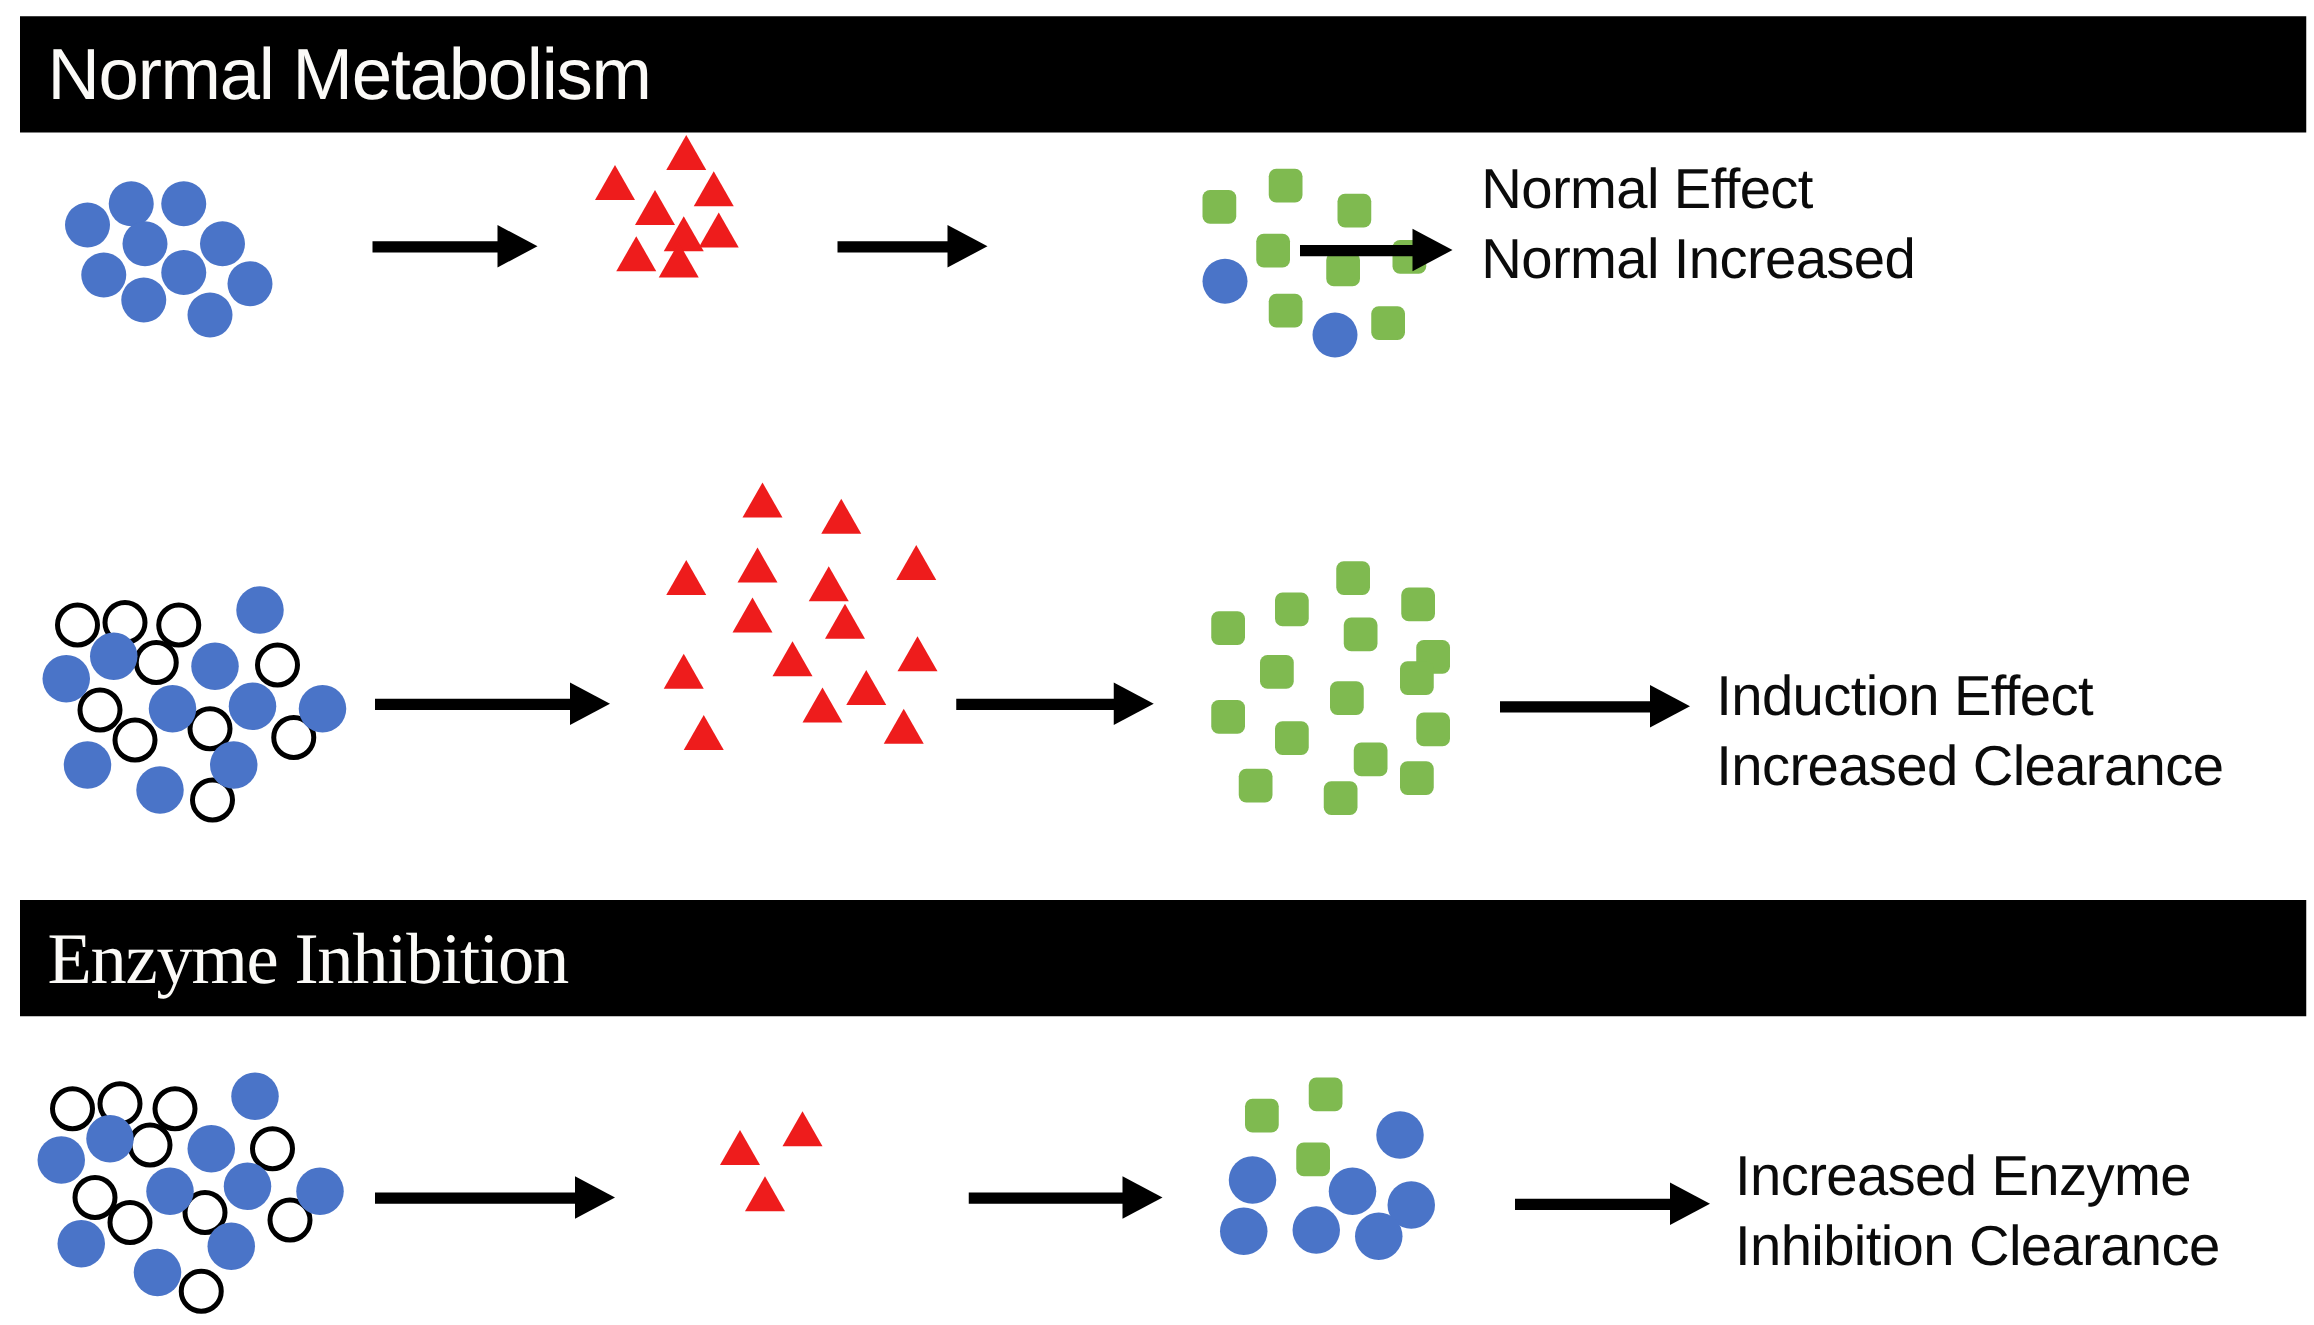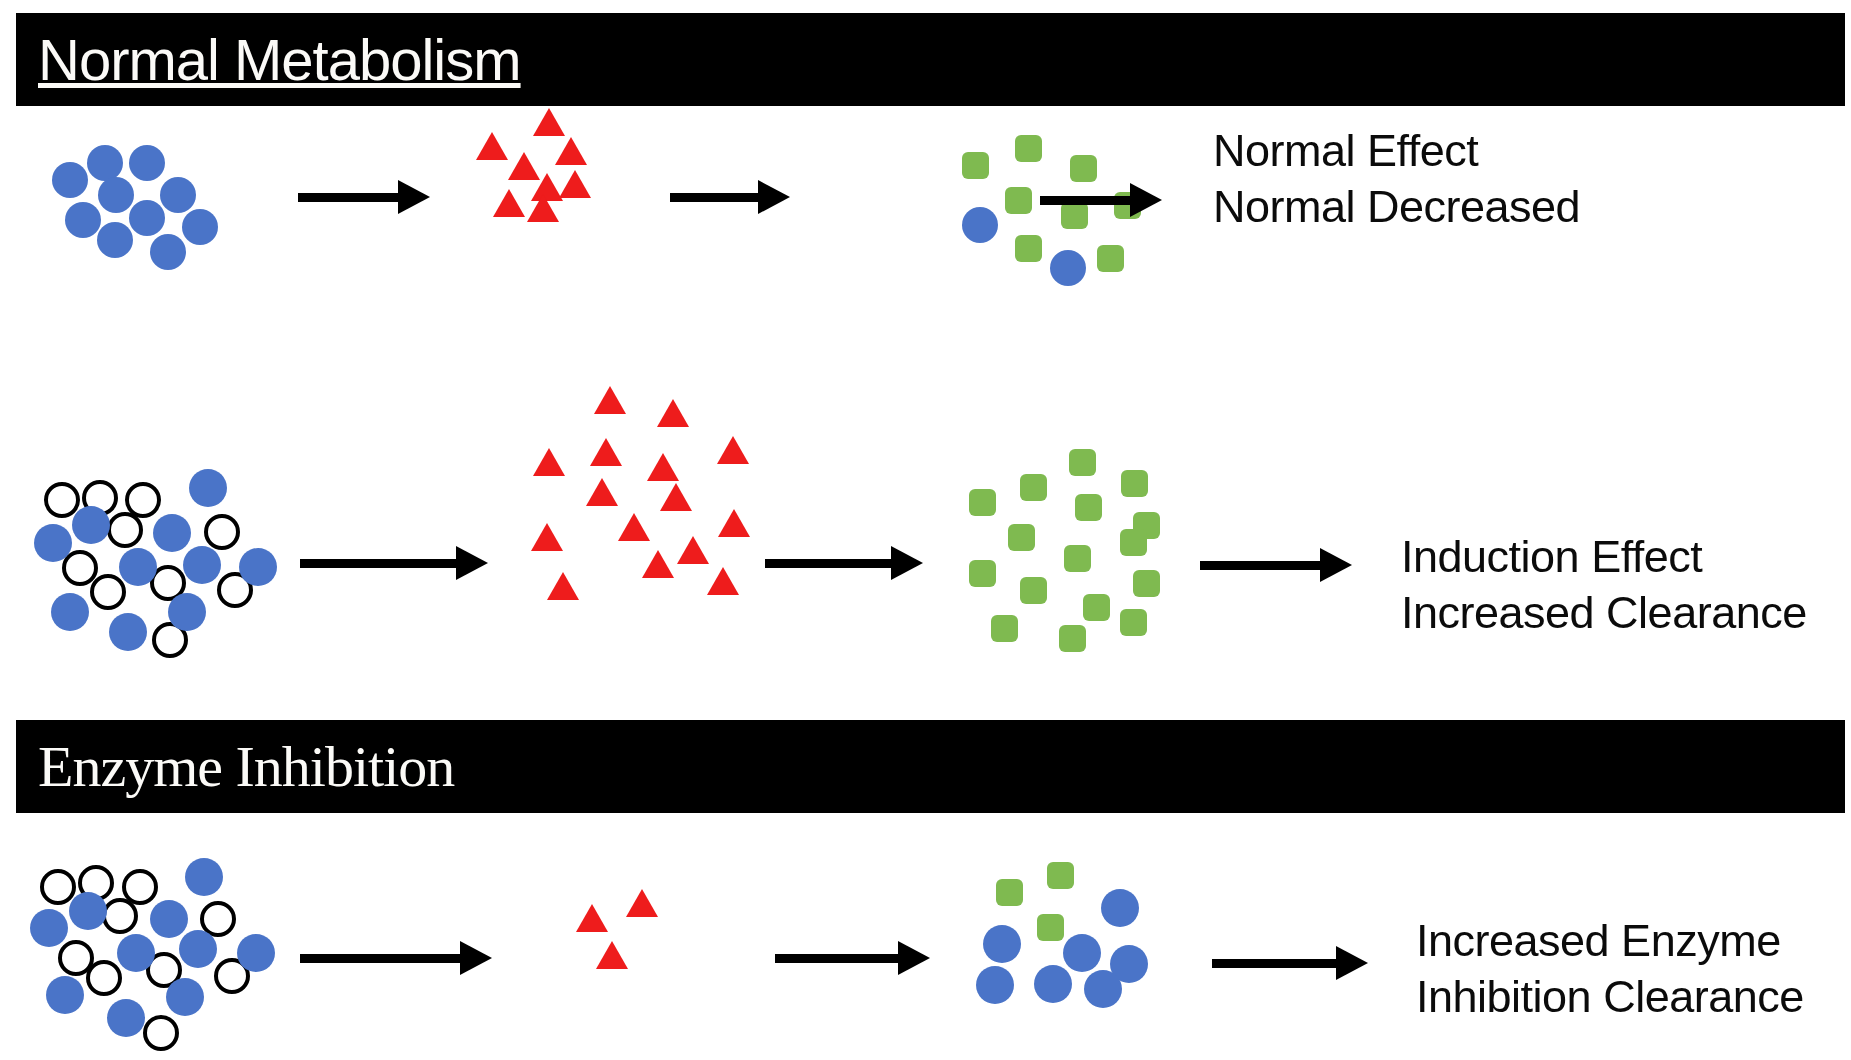--- a/index.html
+++ b/index.html
@@ -19,32 +19,31 @@
     height:93px;
     background:#000000;
     color:#fbfaf7;
     font-size:58px;
     letter-spacing:-1px;
     line-height:93px;
     padding-left:22px;
     box-sizing:border-box;
     white-space:nowrap;
   }
-  .band1{top:13px;text-decoration:underline;}
+  .band1{top:13px;}
   .band2{top:320px;}
   .band3{top:720px;font-family:Liberation Serif, serif;}
 
   
   .effect-text{
     position:absolute;
     color:#0b0b0b;
     font-size:45px;
     letter-spacing:-0.5px;
     white-space:nowrap;
-    margin-left:28px;
   }
   .effect-line{height:56px;line-height:56px;}
   .effect1{left:1185px;top:123px;}
   .effect2{left:1373px;top:529px;}
   .effect3{left:1388px;top:913px;}
 
   
   .shape{position:absolute;}
   .dot{border-radius:50%;}
   .ring{border-radius:50%;background:#ffffff;box-sizing:border-box;}
@@ -67,21 +66,21 @@
 
   <div class="band band1">
     <span>Normal Metabolism</span>
   </div>
   <div class="band band3">
     <span>Enzyme Inhibition</span>
   </div>
 
   <div class="effect-text effect1">
     <div class="effect-line">Normal Effect</div>
-    <div class="effect-line">Normal Decreased</div>
+    <div class="effect-line">Normal Increased</div>
   </div>
   <div class="effect-text effect2">
     <div class="effect-line">Induction Effect</div>
     <div class="effect-line">Increased Clearance</div>
   </div>
   <div class="effect-text effect3">
     <div class="effect-line">Increased Enzyme</div>
     <div class="effect-line">Inhibition Clearance</div>
   </div>
 

